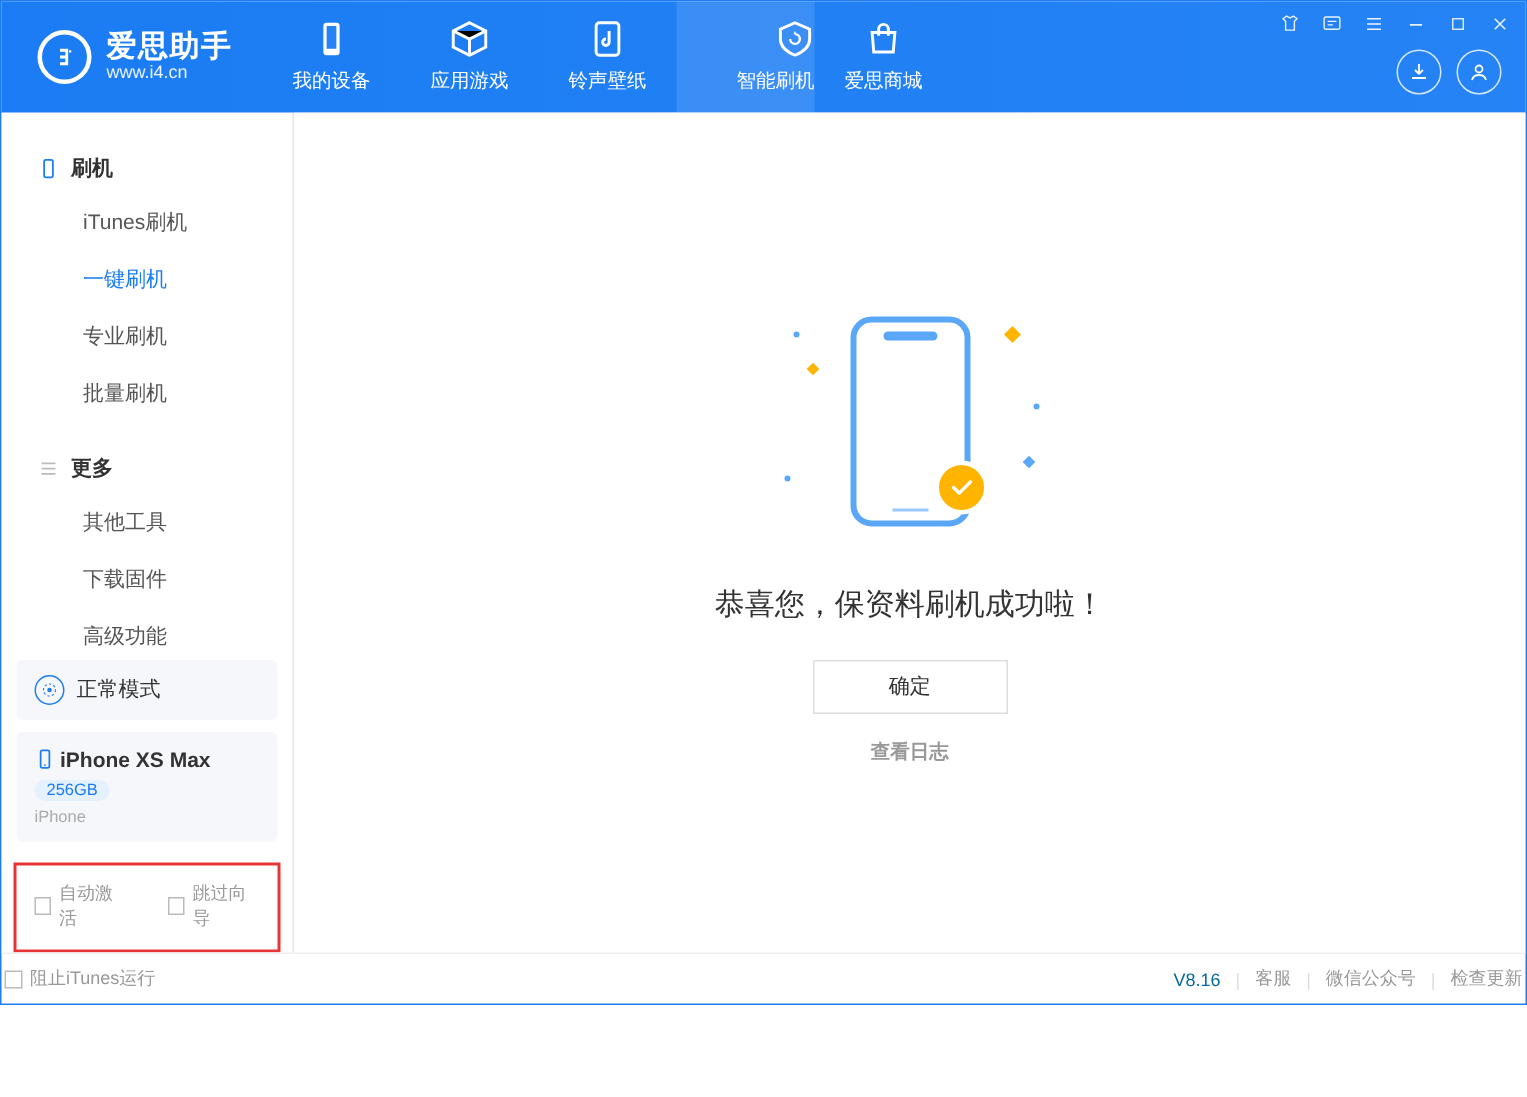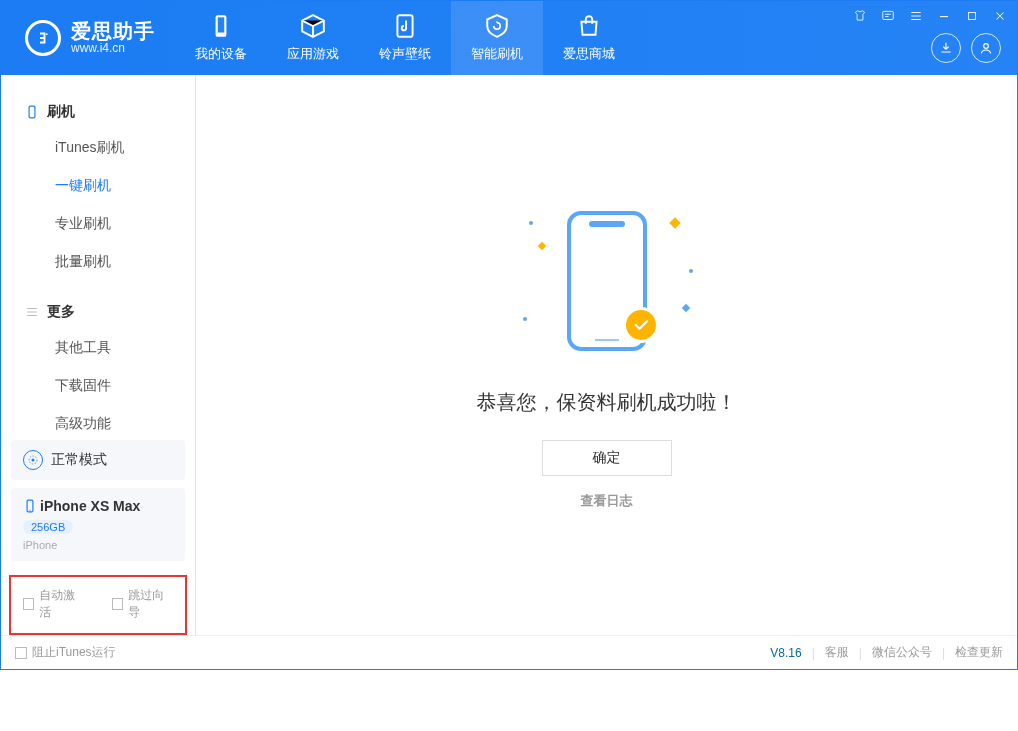--- a/index.html
+++ b/index.html
@@ -7,21 +7,21 @@
 .app { width: 1018px; height: 670px; border: 1px solid #1b7cf3; display: flex; flex-direction: column; }
 .titlebar { height: 74px; background: linear-gradient(90deg, #1b7cf3, #2583f5); display: flex; align-items: center; color: #fff; position: relative; }
 .logo-group { display: flex; align-items: center; padding: 0 20px 0 24px; }
 .logo-circle { width: 36px; height: 36px; border: 3px solid #fff; border-radius: 50%; display: flex; align-items: center; justify-content: center; margin-right: 10px; }
 .logo-circle svg { width: 18px; height: 18px; }
 .logo-text { display: flex; flex-direction: column; line-height: 1.1; }
 .logo-text .cn { font-size: 20px; font-weight: bold; letter-spacing: 1px; }
 .logo-text .en { font-size: 12px; opacity: 0.9; }
 .tabs { display: flex; height: 100%; }
 .tab { width: 92px; display: flex; flex-direction: column; align-items: center; justify-content: center; cursor: pointer; font-size: 13px; gap: 6px; position: relative; }
-.tab.active { background: rgba(255,255,255,0.12); }
+.tab.active { background: rgba(255,255,255,0.12); align-items: flex-end; }
 .tab svg { width: 26px; height: 26px; }
 .win-controls { position: absolute; right: 8px; top: 6px; display: flex; gap: 10px; align-items: center; }
 .win-controls .wc { width: 18px; height: 18px; display: flex; align-items: center; justify-content: center; cursor: pointer; opacity: 0.9; }
 .circle-btns { position: absolute; right: 16px; top: 32px; display: flex; gap: 10px; }
 .circle-btn { width: 30px; height: 30px; border: 1.5px solid rgba(255,255,255,0.8); border-radius: 50%; display: flex; align-items: center; justify-content: center; cursor: pointer; }
 .body { flex: 1; display: flex; overflow: hidden; }
 .sidebar { width: 195px; border-right: 1px solid #e6e6e6; display: flex; flex-direction: column; background: #fff; }
 .sb-content { flex: 1; padding-top: 20px; overflow: auto; }
 .sb-section-title { display: flex; align-items: center; gap: 8px; font-size: 14px; color: #333; padding: 8px 24px; font-weight: bold; }
 .sb-section-title svg { color: #1b7cf3; }
@@ -47,21 +47,21 @@
 .spark.s1 { left: 22px; top: 42px; }
 .spark.s2 { right: 18px; top: 18px; width: 8px; height: 8px; }
 .spark.s3 { right: 8px; bottom: 50px; background: #5aa7f7; }
 .dot { position: absolute; width: 4px; height: 4px; background: #5aa7f7; border-radius: 50%; }
 .dot.d1 { left: 12px; top: 20px; }
 .dot.d2 { left: 6px; bottom: 40px; }
 .dot.d3 { right: 4px; top: 68px; }
 .success-text { font-size: 20px; color: #333; margin-top: 28px; }
 .ok-btn { margin-top: 24px; width: 130px; height: 36px; border: 1px solid #ddd; background: #fff; font-size: 14px; color: #333; cursor: pointer; }
 .log-link { margin-top: 16px; font-size: 13px; color: #999; cursor: pointer; font-weight: bold; }
-.footer { height: 34px; border-top: 1px solid #eee; display: flex; align-items: center; font-size: 12px; color: #999; padding: 0 14px; }
+.footer { height: 34px; border-top: 1px solid #eee; display: flex; align-items: center; font-size: 12px; color: #999; padding: 0 2px; }
 .footer .chk { color: #999; }
 .footer-right { margin-left: auto; display: flex; align-items: center; gap: 10px; }
 .footer-right .ver { color: #0369a1; }
 .footer-right .sep { color: #ddd; }
 .footer-right .flink { color: #999; cursor: pointer; }
 </style>
 </head>
 <body>
 
 <div class="app">

